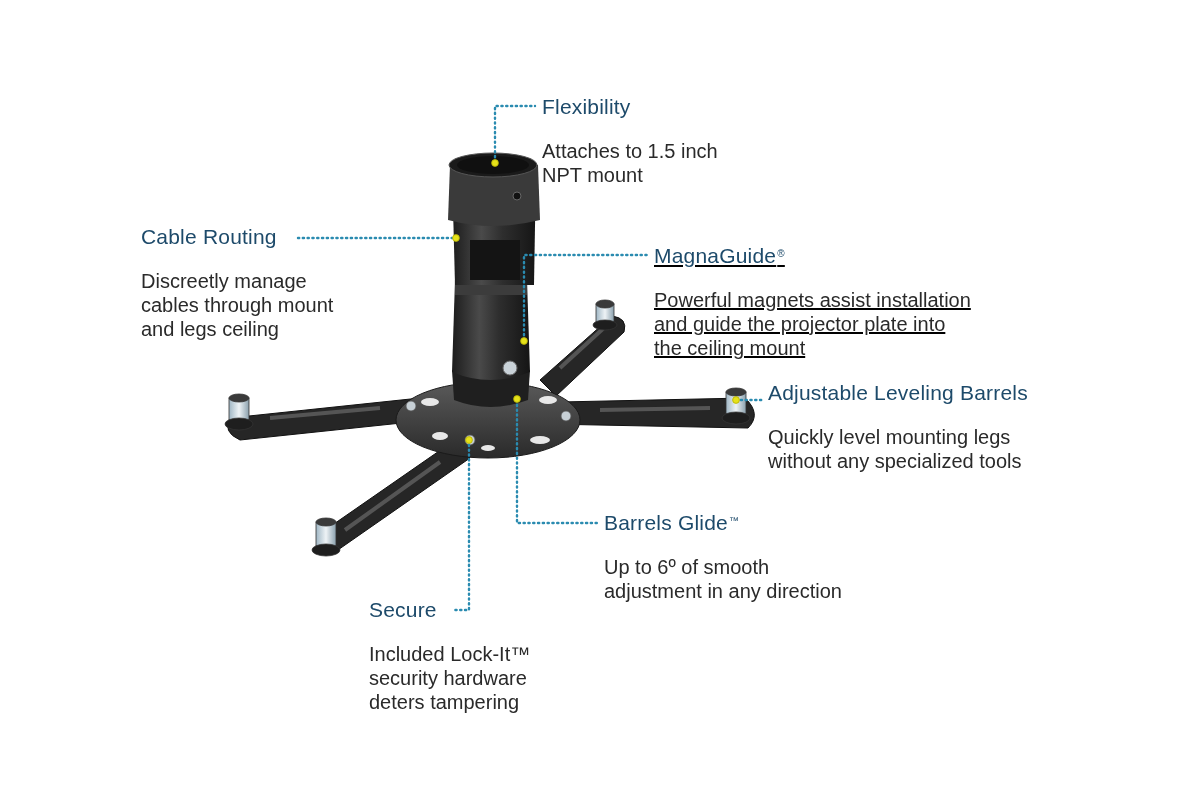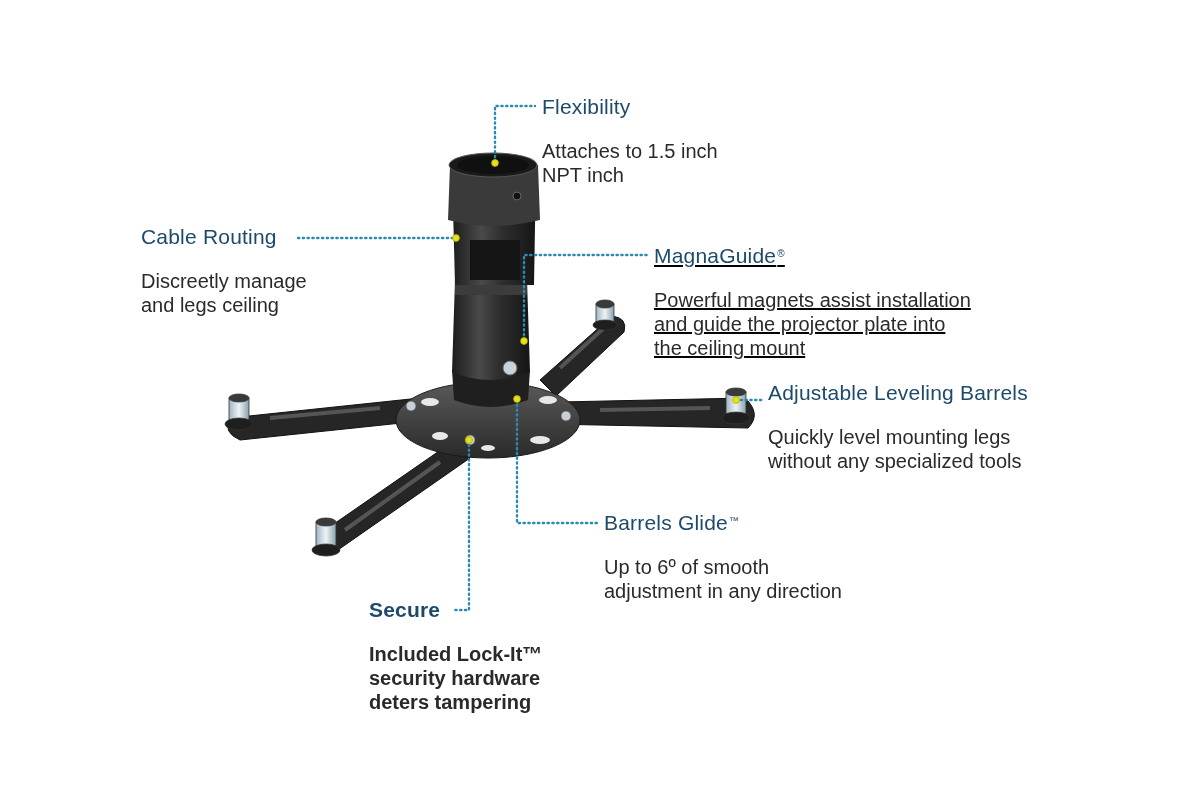--- a/index.html
+++ b/index.html
@@ -120,28 +120,29 @@
       <circle cx="736" cy="400" r="3.4"></circle>
       <circle cx="517" cy="399" r="3.4"></circle>
       <circle cx="469" cy="440" r="3.4"></circle>
     </g>
   </svg>
 
   <div class="callout" style="left:542px; top:95px;">
     <div class="title"><span>Flexibility</span><sup class="mark"></sup></div>
     <div class="desc">
       <div>Attaches to 1.5 inch</div>
-      <div>NPT inch</div>
+      <div>NPT mount</div>
     </div>
   </div>
 
   <div class="callout" style="left:141px; top:225px;">
     <div class="title"><span>Cable Routing</span><sup class="mark"></sup></div>
     <div class="desc">
       <div>Discreetly manage</div>
+      <div>cables through mount</div>
       <div>and legs ceiling</div>
     </div>
   </div>
 
   <div class="callout" style="left:654px; top:244px;text-decoration:underline;">
     <div class="title"><span>MagnaGuide</span><sup class="mark">®</sup></div>
     <div class="desc">
       <div>Powerful magnets assist installation</div>
       <div>and guide the projector plate into</div>
       <div>the ceiling mount</div>
@@ -157,21 +158,21 @@
   </div>
 
   <div class="callout" style="left:604px; top:511px;">
     <div class="title"><span>Barrels Glide</span><sup class="mark">™</sup></div>
     <div class="desc">
       <div>Up to 6º of smooth</div>
       <div>adjustment in any direction</div>
     </div>
   </div>
 
-  <div class="callout" style="left:369px; top:598px;font-weight:bold;">
+  <div class="callout" style="left:369px; top:598px;">
     <div class="title"><span>Secure</span><sup class="mark"></sup></div>
     <div class="desc">
       <div>Included Lock-It™</div>
       <div>security hardware</div>
       <div>deters tampering</div>
     </div>
   </div>
 
 </div>
 

